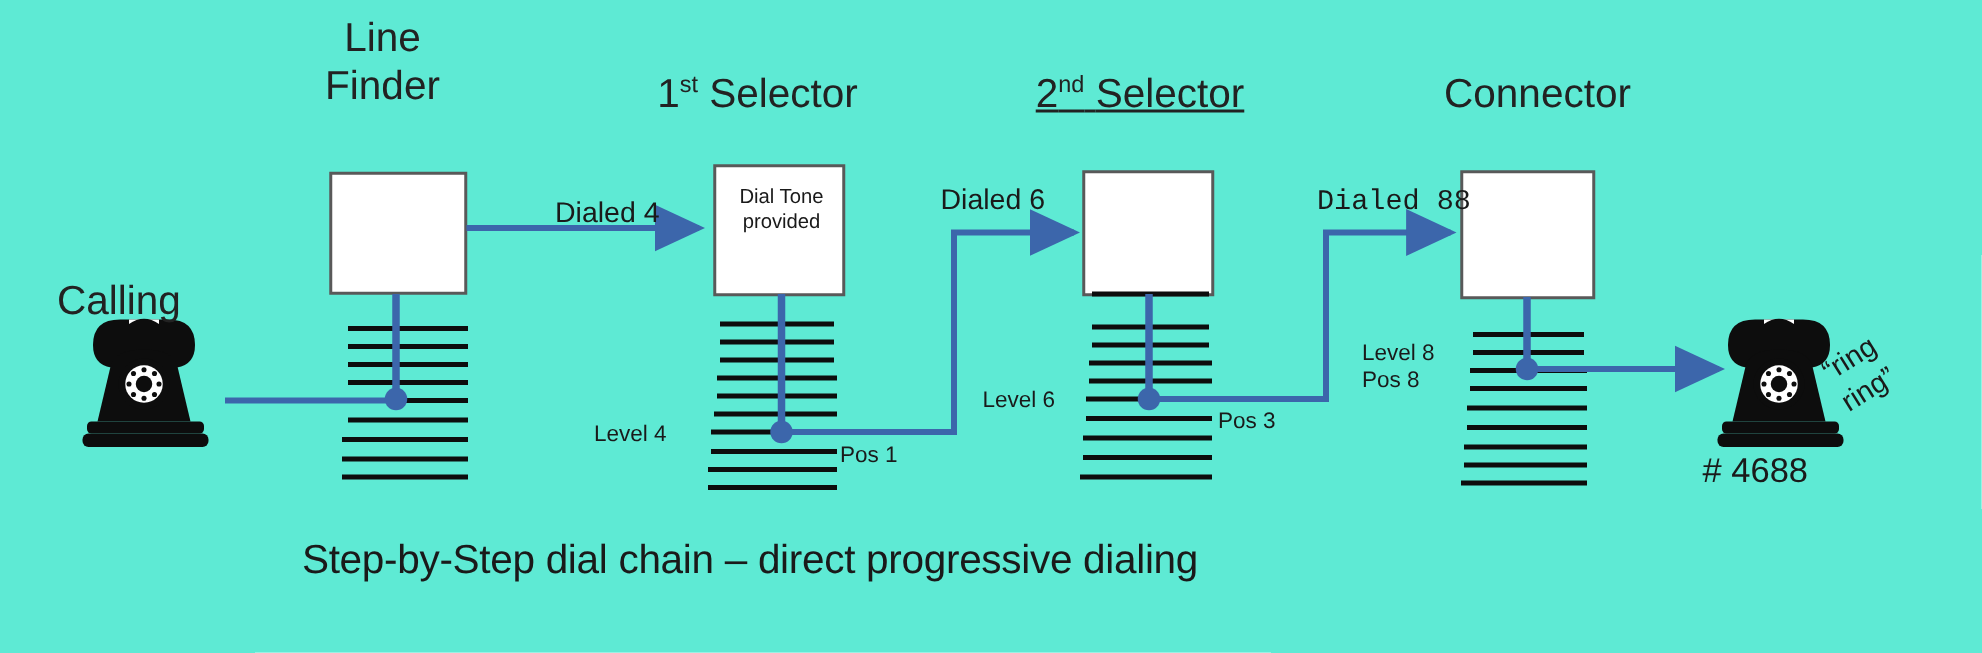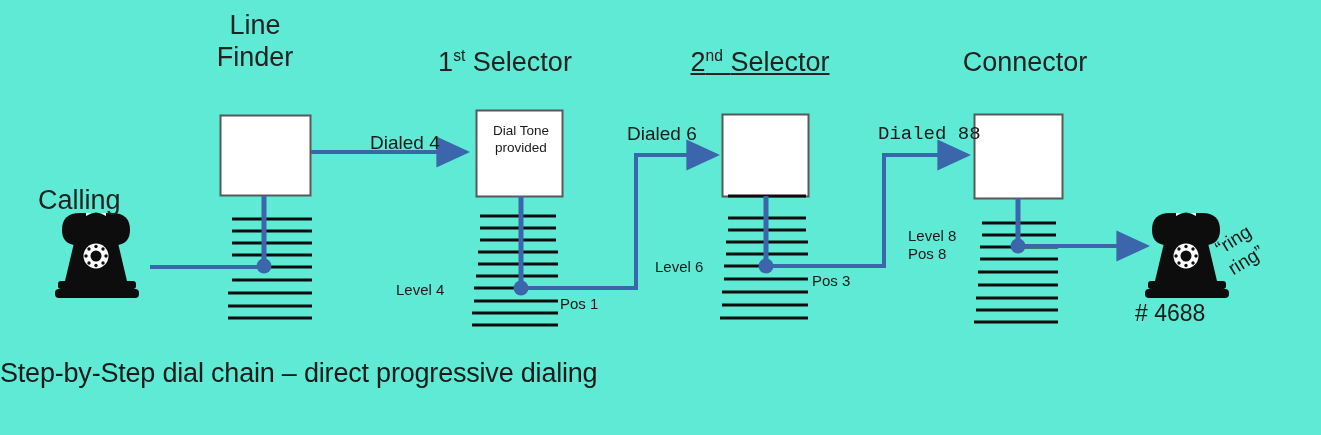--- a/index.html
+++ b/index.html
@@ -1,20 +1,20 @@
 <!DOCTYPE html>
 <html><head>
 <meta charset="utf-8">
 <style>
   html,body{margin:0;padding:0;background:#ffffff;}
   body{width:1321px;height:435px;font-family:"Liberation Sans",sans-serif;color:#111;overflow:hidden;}
   #stage{position:relative;width:1321px;height:435px;background:#5eead4;}
   svg.layer{position:absolute;left:0;top:0;width:1321px;height:435px;}
   .stage-title{
-    position:absolute;left:0;top:358px;width:1000px;
+    position:absolute;left:0;top:358px;width:1000px;text-align:center;
     font-size:27px;color:#1a1a1a;letter-spacing:-0.2px;white-space:nowrap;
   }
   .stage-head{
     position:absolute;font-size:27px;color:#222;text-align:center;white-space:nowrap;line-height:1.18;
   }
   .stage-head sup{font-size:0.58em;vertical-align:super;}
   .node-label{position:absolute;font-size:15px;color:#1a1a1a;white-space:nowrap;}
   .node-label.two{line-height:1.22;}
   .edge-label{position:absolute;font-size:19px;color:#1a1a1a;white-space:nowrap;}
   .box-text{

